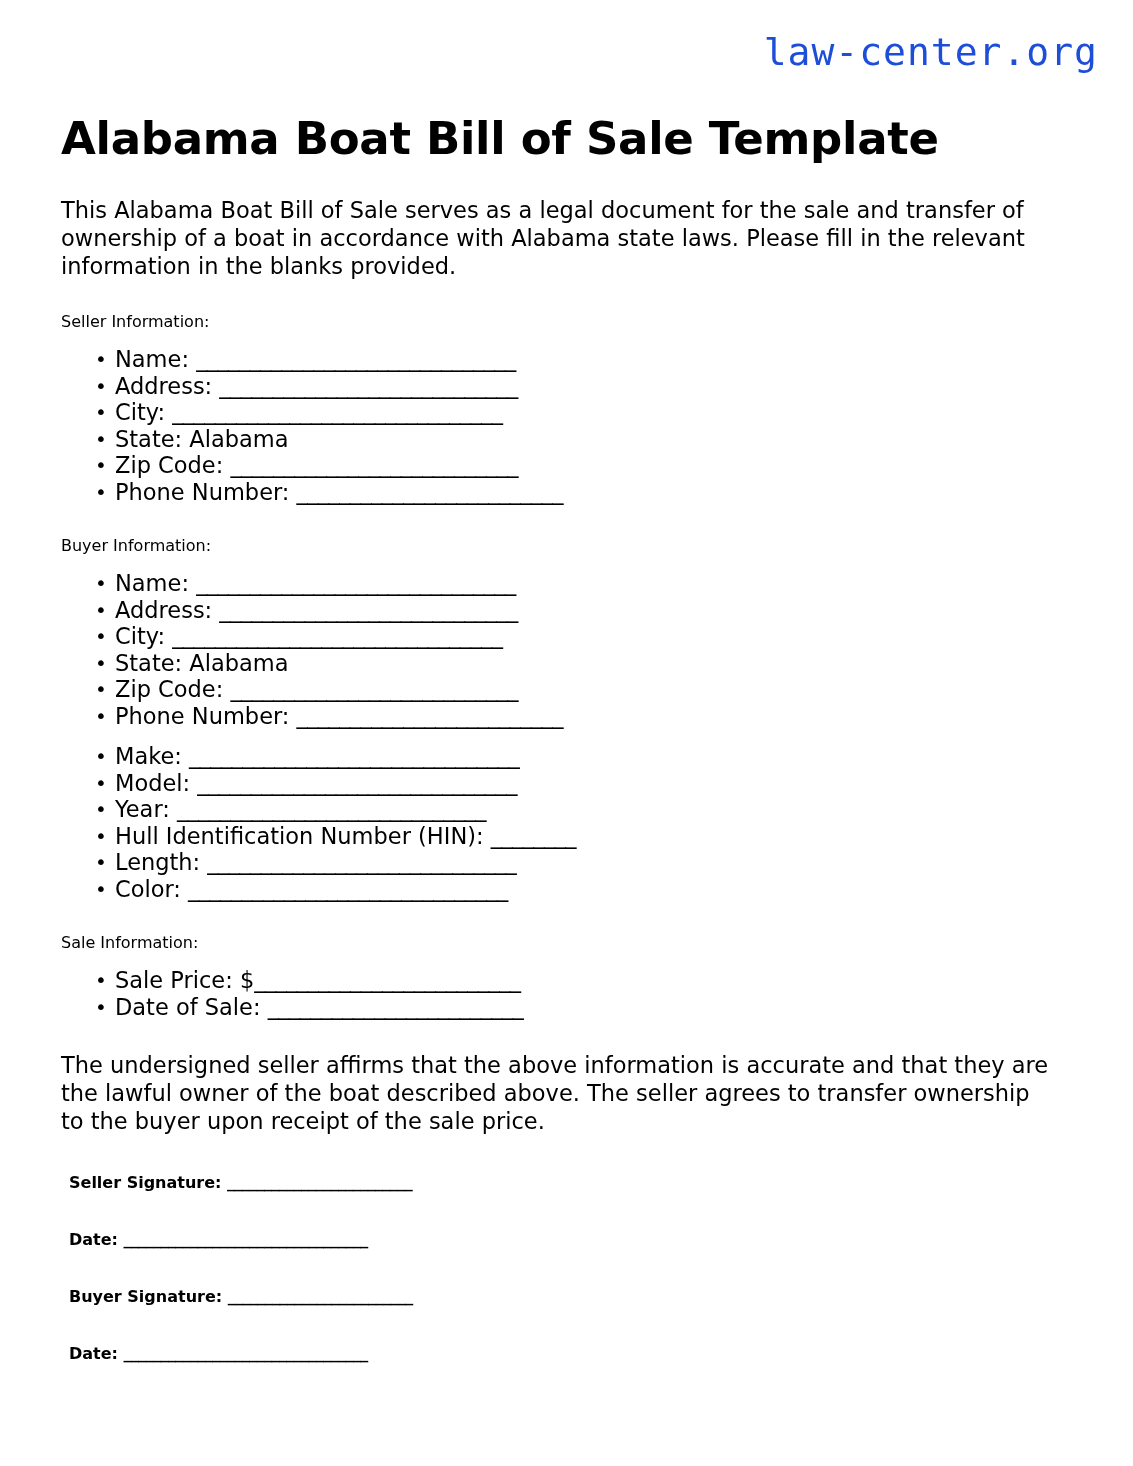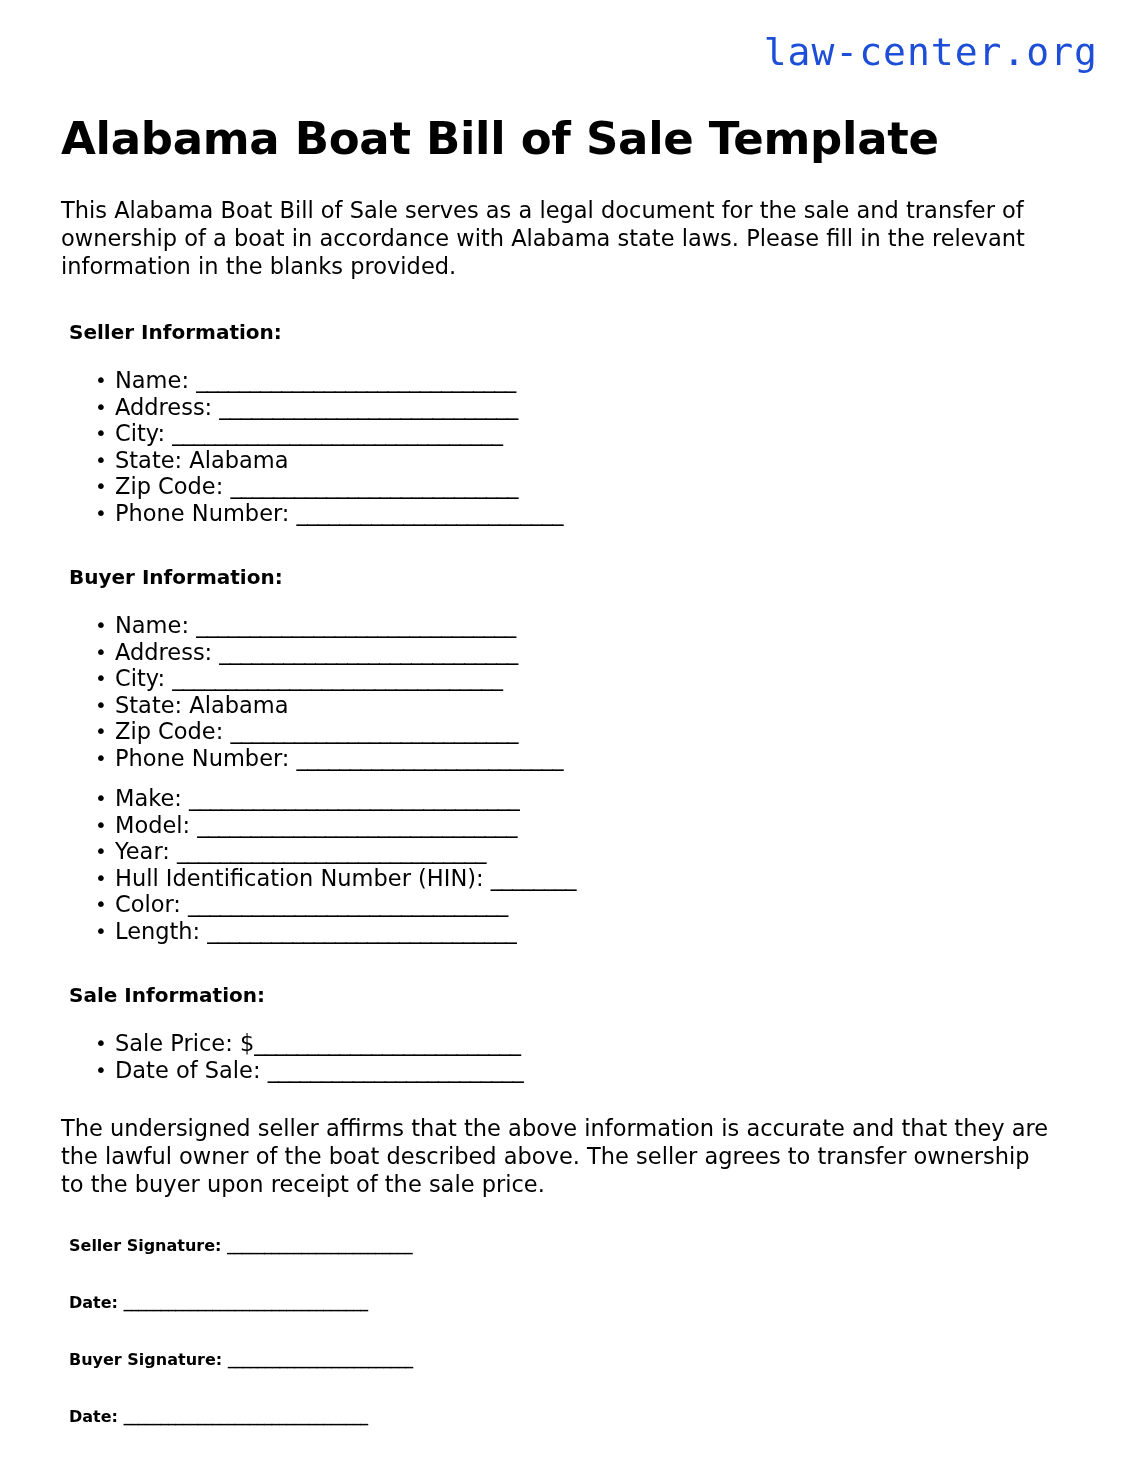--- a/index.html
+++ b/index.html
@@ -43,24 +43,24 @@
     font-family: "DejaVu Sans", sans-serif;
   }
   .intro {
     margin: 0;
     padding-top: 33px;
     font-size: 22.5px;
     line-height: 1.24;
     max-width: 965px;
   }
   .section-heading {
-    margin: 8px;
+    margin: 0;
     padding-top: 31px;
-    font-size: 20px;
-    font-weight: bold;
+    font-size: 16px;
+    font-weight: normal;
     line-height: 1.25;
   }
   ul.field-list {
     margin: 0;
     padding: 14px 0 0 0;
     list-style: none;
   }
   ul.field-list li {
     font-size: 22.5px;
     line-height: 26.5px;
@@ -127,22 +127,22 @@
     <li><span>State: Alabama</span><span class="blank"></span></li>
     <li><span>Zip Code: </span><span class="blank">___________________________</span></li>
     <li><span>Phone Number: </span><span class="blank">_________________________</span></li>
   </ul>
 
   <ul class="field-list">
     <li><span>Make: </span><span class="blank">_______________________________</span></li>
     <li><span>Model: </span><span class="blank">______________________________</span></li>
     <li><span>Year: </span><span class="blank">_____________________________</span></li>
     <li><span>Hull Identification Number (HIN): </span><span class="blank">________</span></li>
+    <li><span>Length: </span><span class="blank">_____________________________</span></li>
     <li><span>Color: </span><span class="blank">______________________________</span></li>
-    <li><span>Length: </span><span class="blank">_____________________________</span></li>
   </ul>
 
   <h2 class="section-heading">Sale Information:</h2>
   <ul class="field-list">
     <li><span>Sale Price: $</span><span class="blank">_________________________</span></li>
     <li><span>Date of Sale: </span><span class="blank">________________________</span></li>
   </ul>
 
   <p class="closing">The undersigned seller affirms that the above information is accurate and that they are the lawful owner of the boat described above. The seller agrees to transfer ownership to the buyer upon receipt of the sale price.</p>
 

